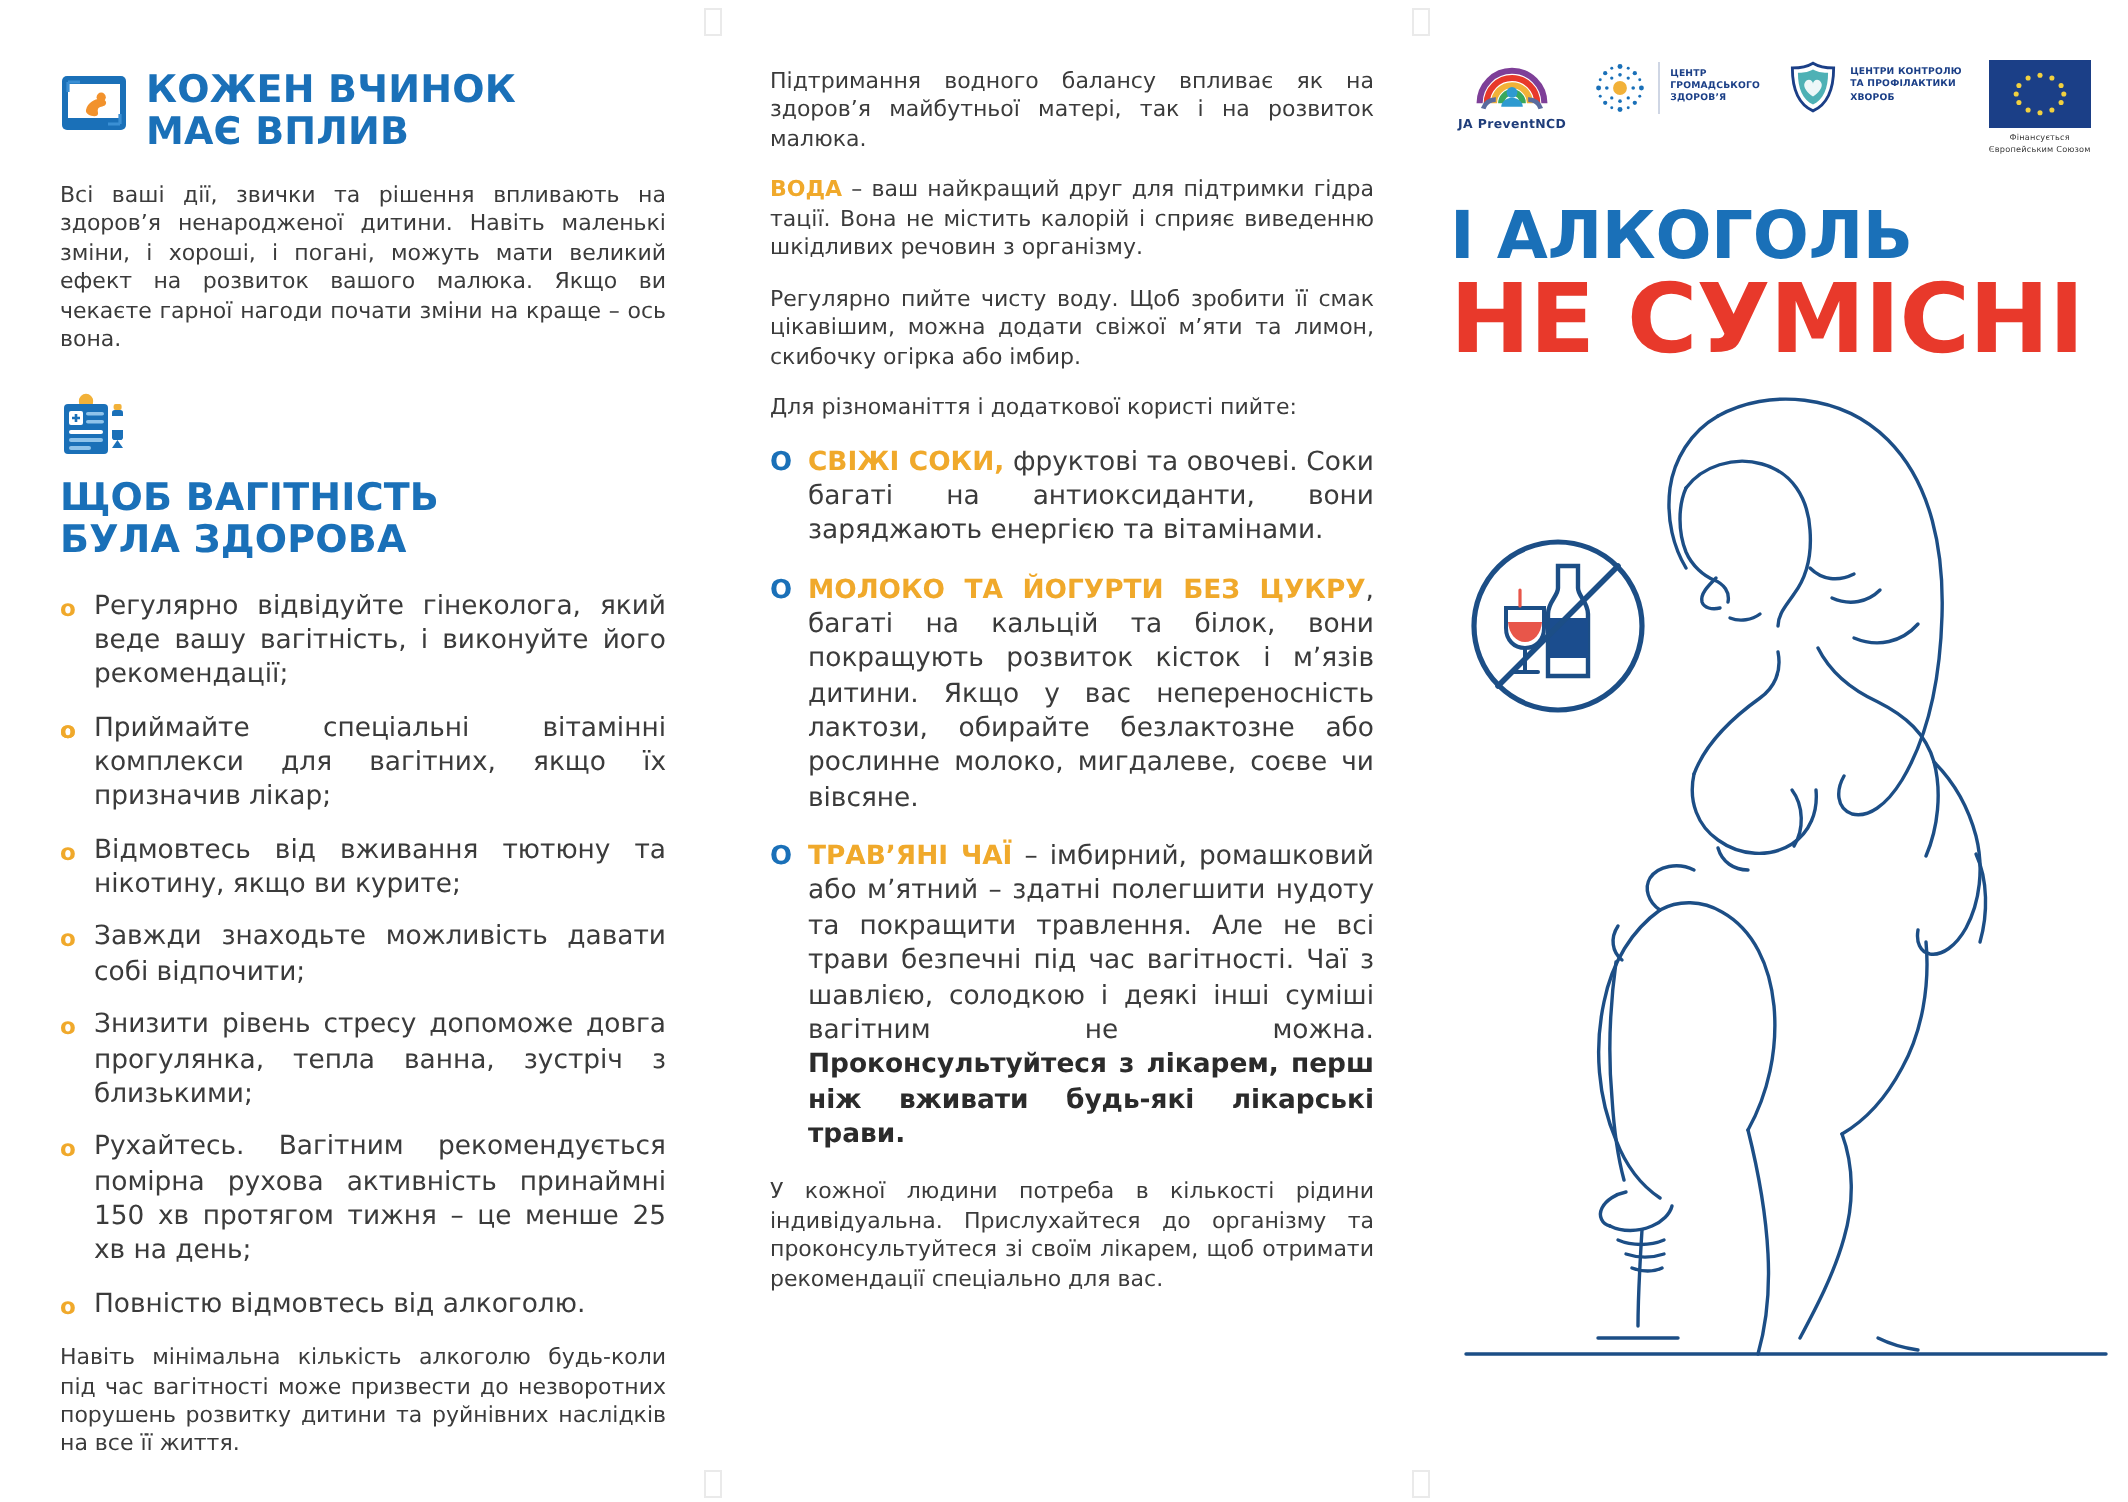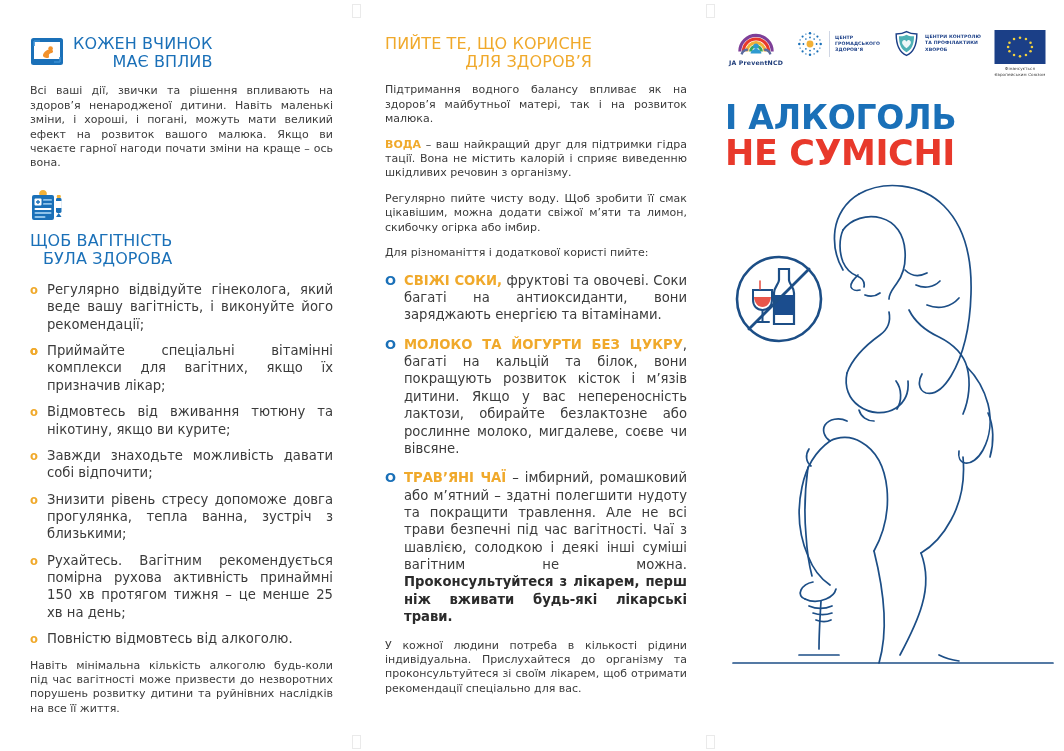--- a/index.html
+++ b/index.html
@@ -33,27 +33,26 @@
   .col{box-sizing:border-box;position:relative;}
   .col-1{width:357px;padding:34px 24px 10px 30px;}
   .col-2{width:350px;padding:34px 20px 10px 28px;}
   .col-3{width:357px;padding:30px 8px 10px 6px;}
 
   
   .sec-head{display:flex;align-items:flex-start;gap:9px;margin-bottom:13px;}
   .sec-head .ico{flex:0 0 auto;width:34px;height:34px;margin-top:1px;}
   .sec-head .ttl{
     color:#1a70b8;
-    font-weight:normal;
-    font-size:16px;
+    font-weight:bold;
+    font-size:19px;
     line-height:1.13;
     letter-spacing:.1px;
     text-transform:uppercase;
     padding-top:1px;
-    text-align:right;
   }
   .sec-head .ttl.amber{color:#f0a92b;}
   .sec-head.noicon{margin-bottom:12px;}
 
   
   p.body{
     margin:0 0 11px 0;
     font-size:11px;
     line-height:1.315;
     color:#3b3b3b;
@@ -109,21 +108,21 @@
 
   .headline{
     margin:12px 0 0 0;
     padding-left:12px;
     font-weight:bold;
     font-size:33px;
     line-height:1.07;
     letter-spacing:-.2px;
   }
   .headline .l1,.headline .l2{color:#1a70b8;display:block;}
-  .headline .l3{color:#e8392b;display:block;font-size:35px;letter-spacing:-.4px;}
+  .headline .l3{color:#e8392b;display:block;font-size:48px;letter-spacing:-.4px;}
 
   .illus{position:relative;margin-top:4px;}
   .illus svg{display:block;}
 </style>
 </head>
 <body>
 
 <div class="page">
 
   <div class="fold f1"></div>
@@ -188,26 +187,20 @@
       <li><span class="mk">o</span><span>Знизити рівень стресу допоможе довга прогулянка, тепла ванна, зустріч з близькими;</span></li>
       <li><span class="mk">o</span><span>Рухайтесь. Вагітним рекомендується помірна рухова активність принаймні 150 хв протягом тижня – це менше 25 хв на день;</span></li>
       <li><span class="mk">o</span><span>Повністю відмовтесь від алкоголю.</span></li>
     </ul>
 
     <p class="body last" style="margin-top:11px;">Навіть мінімальна кількість алкоголю будь-коли під час вагітності може призвести до незворотних порушень розвитку дитини та руйнівних наслідків на все її життя.</p>
   </div>
 
   <div class="col col-2">
 
-    <div class="sec-head noicon">
-      <span class="ttl amber">
-        <span>ПИЙТЕ ТЕ, ЩО КОРИСНЕ</span><br>
-        <span>ДЛЯ ЗДОРОВ’Я</span>
-      </span>
-    </div>
 
     <p class="body">Підтримання водного балансу впливає як на здоров’я майбутньої матері, так і на розвиток малюка.</p>
 
     <p class="body"><span class="kw">ВОДА</span><span> – ваш найкращий друг для підтримки гідра тації. Вона не містить калорій і сприяє виведенню шкідливих речовин з організму.</span></p>
 
     <p class="body">Регулярно пийте чисту воду. Щоб зробити її смак цікавішим, можна додати свіжої м’яти та лимон, скибочку огірка або імбир.</p>
 
     <p class="body">Для різноманіття і додаткової користі пийте:</p>
 
     <ul class="blist blue">

